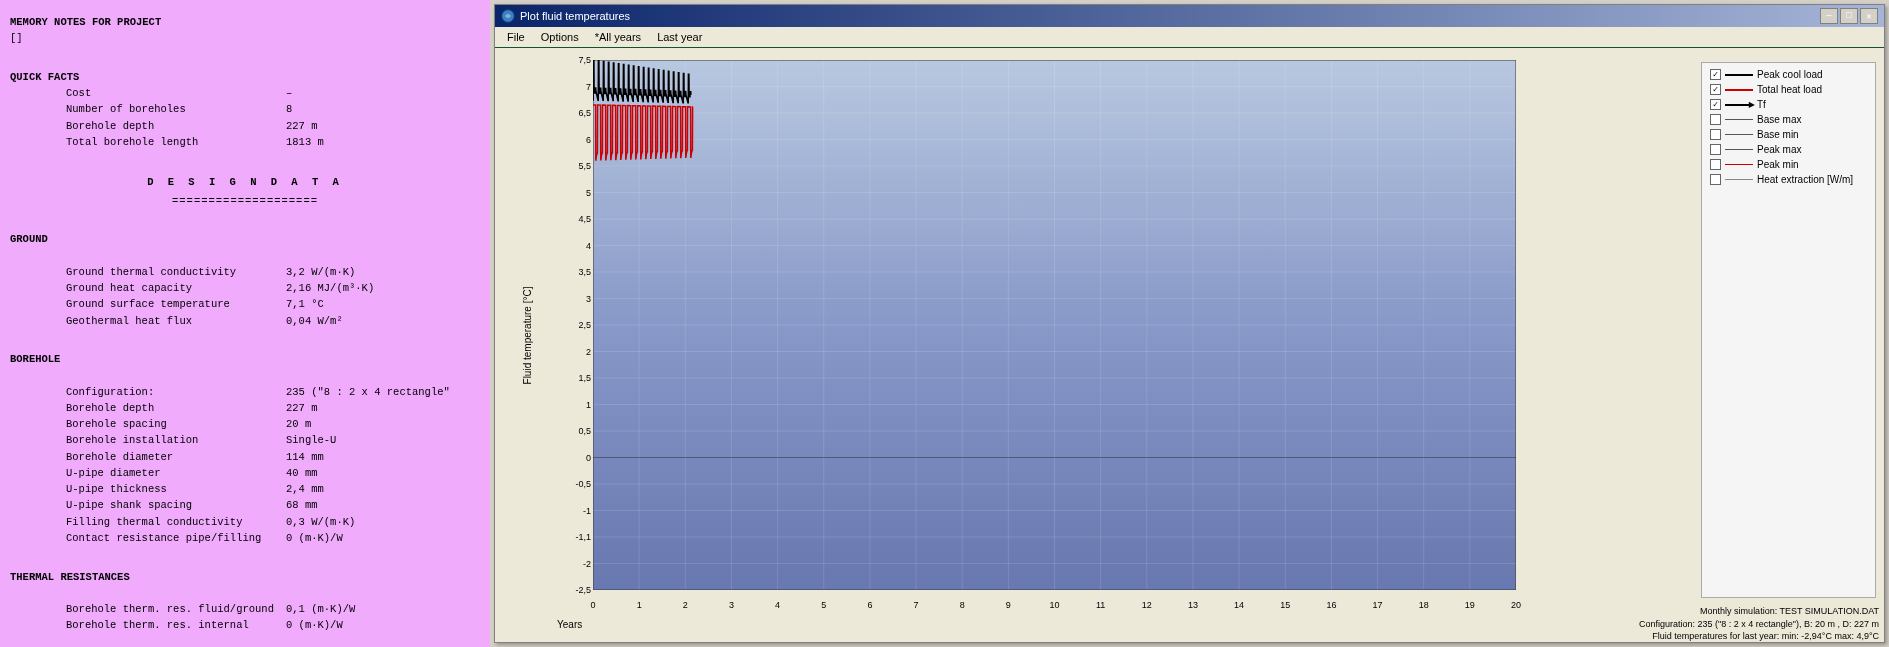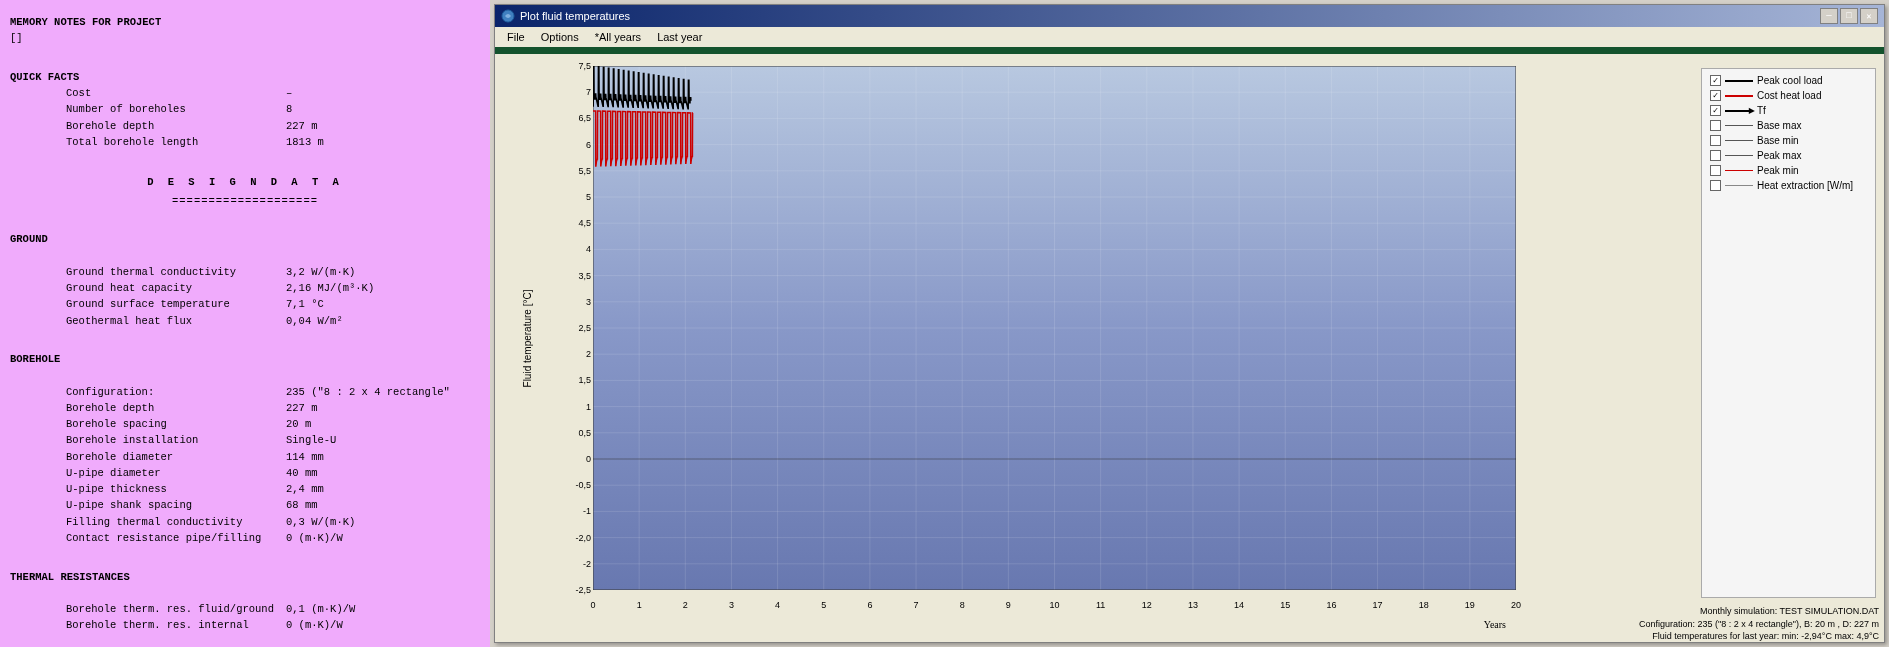--- a/index.html
+++ b/index.html
@@ -120,21 +120,21 @@
       font-size: 9px;
       cursor: pointer;
       font-family: 'Courier New', monospace;
     }
 
     .menu-bar {
       background: #ece9d8;
       display: flex;
       gap: 0;
       padding: 2px 4px;
-      border-bottom: 7px solid #14532d;
+      border-bottom: 1px solid #14532d;
       font-size: 11px;
       font-family: 'Segoe UI', Tahoma, sans-serif;
     }
 
     .menu-item {
       padding: 2px 8px;
       cursor: pointer;
     }
 
     .chart-container {
@@ -351,21 +351,21 @@
               <div style="position: absolute; right: 2px; top: 40%; transform: translateY(-50%); font-size: 9px; font-family: &quot;Segoe UI&quot;, sans-serif; text-align: right;">3,5</div>
               <div style="position: absolute; right: 2px; top: 45%; transform: translateY(-50%); font-size: 9px; font-family: &quot;Segoe UI&quot;, sans-serif; text-align: right;">3</div>
               <div style="position: absolute; right: 2px; top: 50%; transform: translateY(-50%); font-size: 9px; font-family: &quot;Segoe UI&quot;, sans-serif; text-align: right;">2,5</div>
               <div style="position: absolute; right: 2px; top: 55%; transform: translateY(-50%); font-size: 9px; font-family: &quot;Segoe UI&quot;, sans-serif; text-align: right;">2</div>
               <div style="position: absolute; right: 2px; top: 60%; transform: translateY(-50%); font-size: 9px; font-family: &quot;Segoe UI&quot;, sans-serif; text-align: right;">1,5</div>
               <div style="position: absolute; right: 2px; top: 65%; transform: translateY(-50%); font-size: 9px; font-family: &quot;Segoe UI&quot;, sans-serif; text-align: right;">1</div>
               <div style="position: absolute; right: 2px; top: 70%; transform: translateY(-50%); font-size: 9px; font-family: &quot;Segoe UI&quot;, sans-serif; text-align: right;">0,5</div>
               <div style="position: absolute; right: 2px; top: 75%; transform: translateY(-50%); font-size: 9px; font-family: &quot;Segoe UI&quot;, sans-serif; text-align: right;">0</div>
               <div style="position: absolute; right: 2px; top: 80%; transform: translateY(-50%); font-size: 9px; font-family: &quot;Segoe UI&quot;, sans-serif; text-align: right;">-0,5</div>
               <div style="position: absolute; right: 2px; top: 85%; transform: translateY(-50%); font-size: 9px; font-family: &quot;Segoe UI&quot;, sans-serif; text-align: right;">-1</div>
-              <div style="position: absolute; right: 2px; top: 90%; transform: translateY(-50%); font-size: 9px; font-family: &quot;Segoe UI&quot;, sans-serif; text-align: right;">-2,0</div>
+              <div style="position: absolute; right: 2px; top: 90%; transform: translateY(-50%); font-size: 9px; font-family: &quot;Segoe UI&quot;, sans-serif; text-align: right;">-1,1</div>
               <div style="position: absolute; right: 2px; top: 95%; transform: translateY(-50%); font-size: 9px; font-family: &quot;Segoe UI&quot;, sans-serif; text-align: right;">-2</div>
               <div style="position: absolute; right: 2px; top: 100%; transform: translateY(-50%); font-size: 9px; font-family: &quot;Segoe UI&quot;, sans-serif; text-align: right;">-2,5</div>
             </div>
 
           <div style="position:absolute; left:36px; right:0; top:0; bottom:20px; overflow:hidden;">
             <svg id="chart-svg" width="100%" height="100%" xmlns="http://www.w3.org/2000/svg">
               <defs>
                 <linearGradient id="bgGrad" x1="0" y1="0" x2="0" y2="1">
                   <stop offset="0%" stop-color="#b8c8e0"></stop>
                   <stop offset="50%" stop-color="#8898c8"></stop>
@@ -441,34 +441,34 @@
               <div style="position: absolute; left: 70%; bottom: 0px; transform: translateX(-50%); font-size: 9px; font-family: &quot;Segoe UI&quot;, sans-serif;">14</div>
               <div style="position: absolute; left: 75%; bottom: 0px; transform: translateX(-50%); font-size: 9px; font-family: &quot;Segoe UI&quot;, sans-serif;">15</div>
               <div style="position: absolute; left: 80%; bottom: 0px; transform: translateX(-50%); font-size: 9px; font-family: &quot;Segoe UI&quot;, sans-serif;">16</div>
               <div style="position: absolute; left: 85%; bottom: 0px; transform: translateX(-50%); font-size: 9px; font-family: &quot;Segoe UI&quot;, sans-serif;">17</div>
               <div style="position: absolute; left: 90%; bottom: 0px; transform: translateX(-50%); font-size: 9px; font-family: &quot;Segoe UI&quot;, sans-serif;">18</div>
               <div style="position: absolute; left: 95%; bottom: 0px; transform: translateX(-50%); font-size: 9px; font-family: &quot;Segoe UI&quot;, sans-serif;">19</div>
               <div style="position: absolute; left: 100%; bottom: 0px; transform: translateX(-50%); font-size: 9px; font-family: &quot;Segoe UI&quot;, sans-serif;">20</div>
             </div>
         </div>
 
-        <div style="position:absolute; left:58px; right:195px; bottom:-20px; text-align:right; font-size:10px; font-family:Liberation Serif, serif;">Years</div>
+        <div style="position:absolute; left:58px; right:183px; bottom:-20px; text-align:left; font-size:10px; font-family:Liberation Sans, sans-serif;">Years</div>
 
       </div>
 
       <div class="legend-panel">
         <div class="legend-item">
           <div class="legend-checkbox">✓</div>
           <div style="width:28px;height:2px;background:#000;"></div>
           <span class="legend-text">Peak cool load</span>
         </div>
         <div class="legend-item">
           <div class="legend-checkbox">✓</div>
           <div style="width:28px;height:2px;background:#cc0000;"></div>
-          <span class="legend-text">Cost heat load</span>
+          <span class="legend-text">Total heat load</span>
         </div>
         <div class="legend-item">
           <div class="legend-checkbox">✓</div>
           <div style="width:28px;height:2px;background:#000; position:relative;">
             <span style="position:absolute;right:-2px;top:-4px;font-size:8px;">▶</span>
           </div>
           <span class="legend-text">Tf</span>
         </div>
         <div class="legend-item">
           <div class="legend-checkbox"></div>

